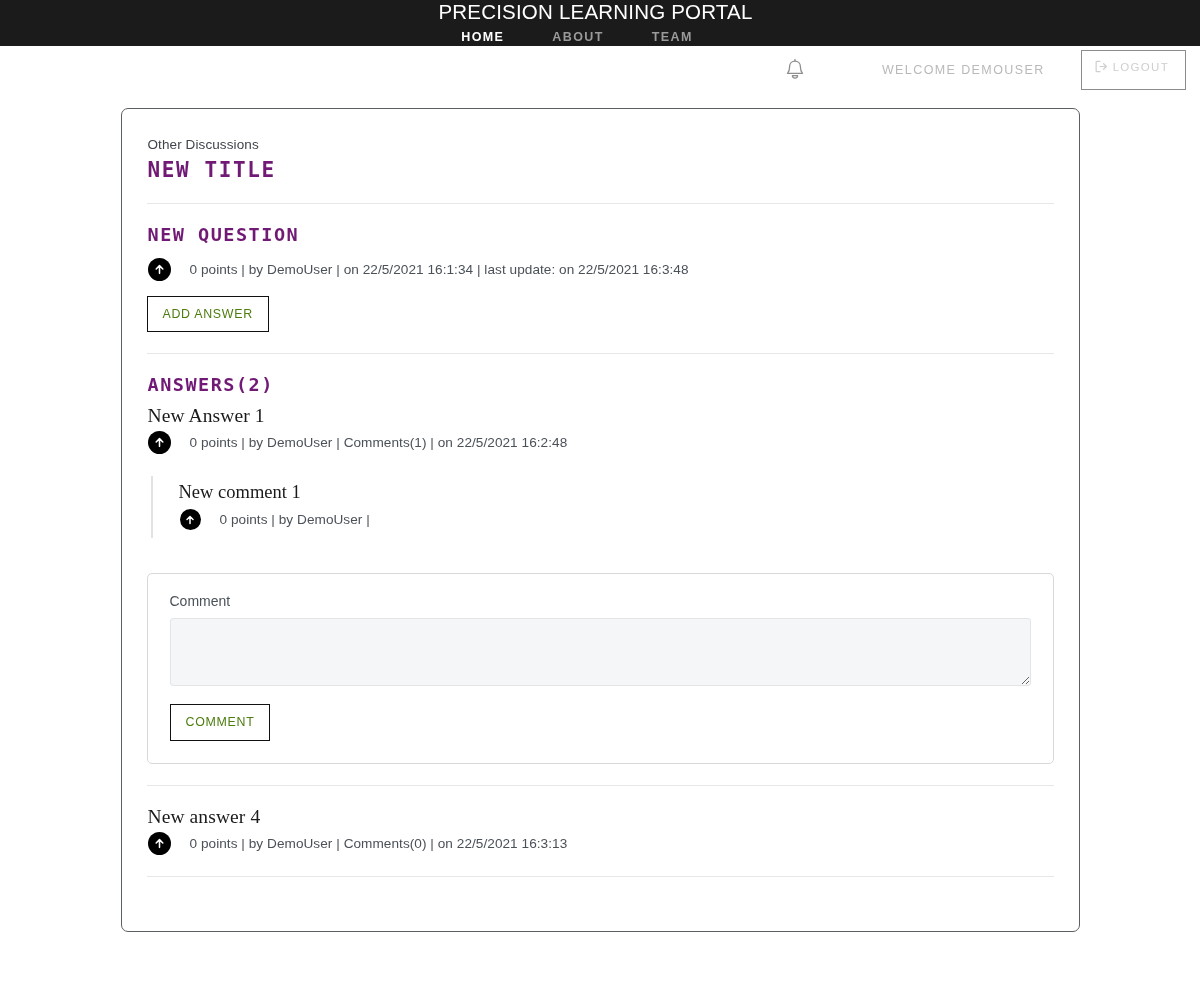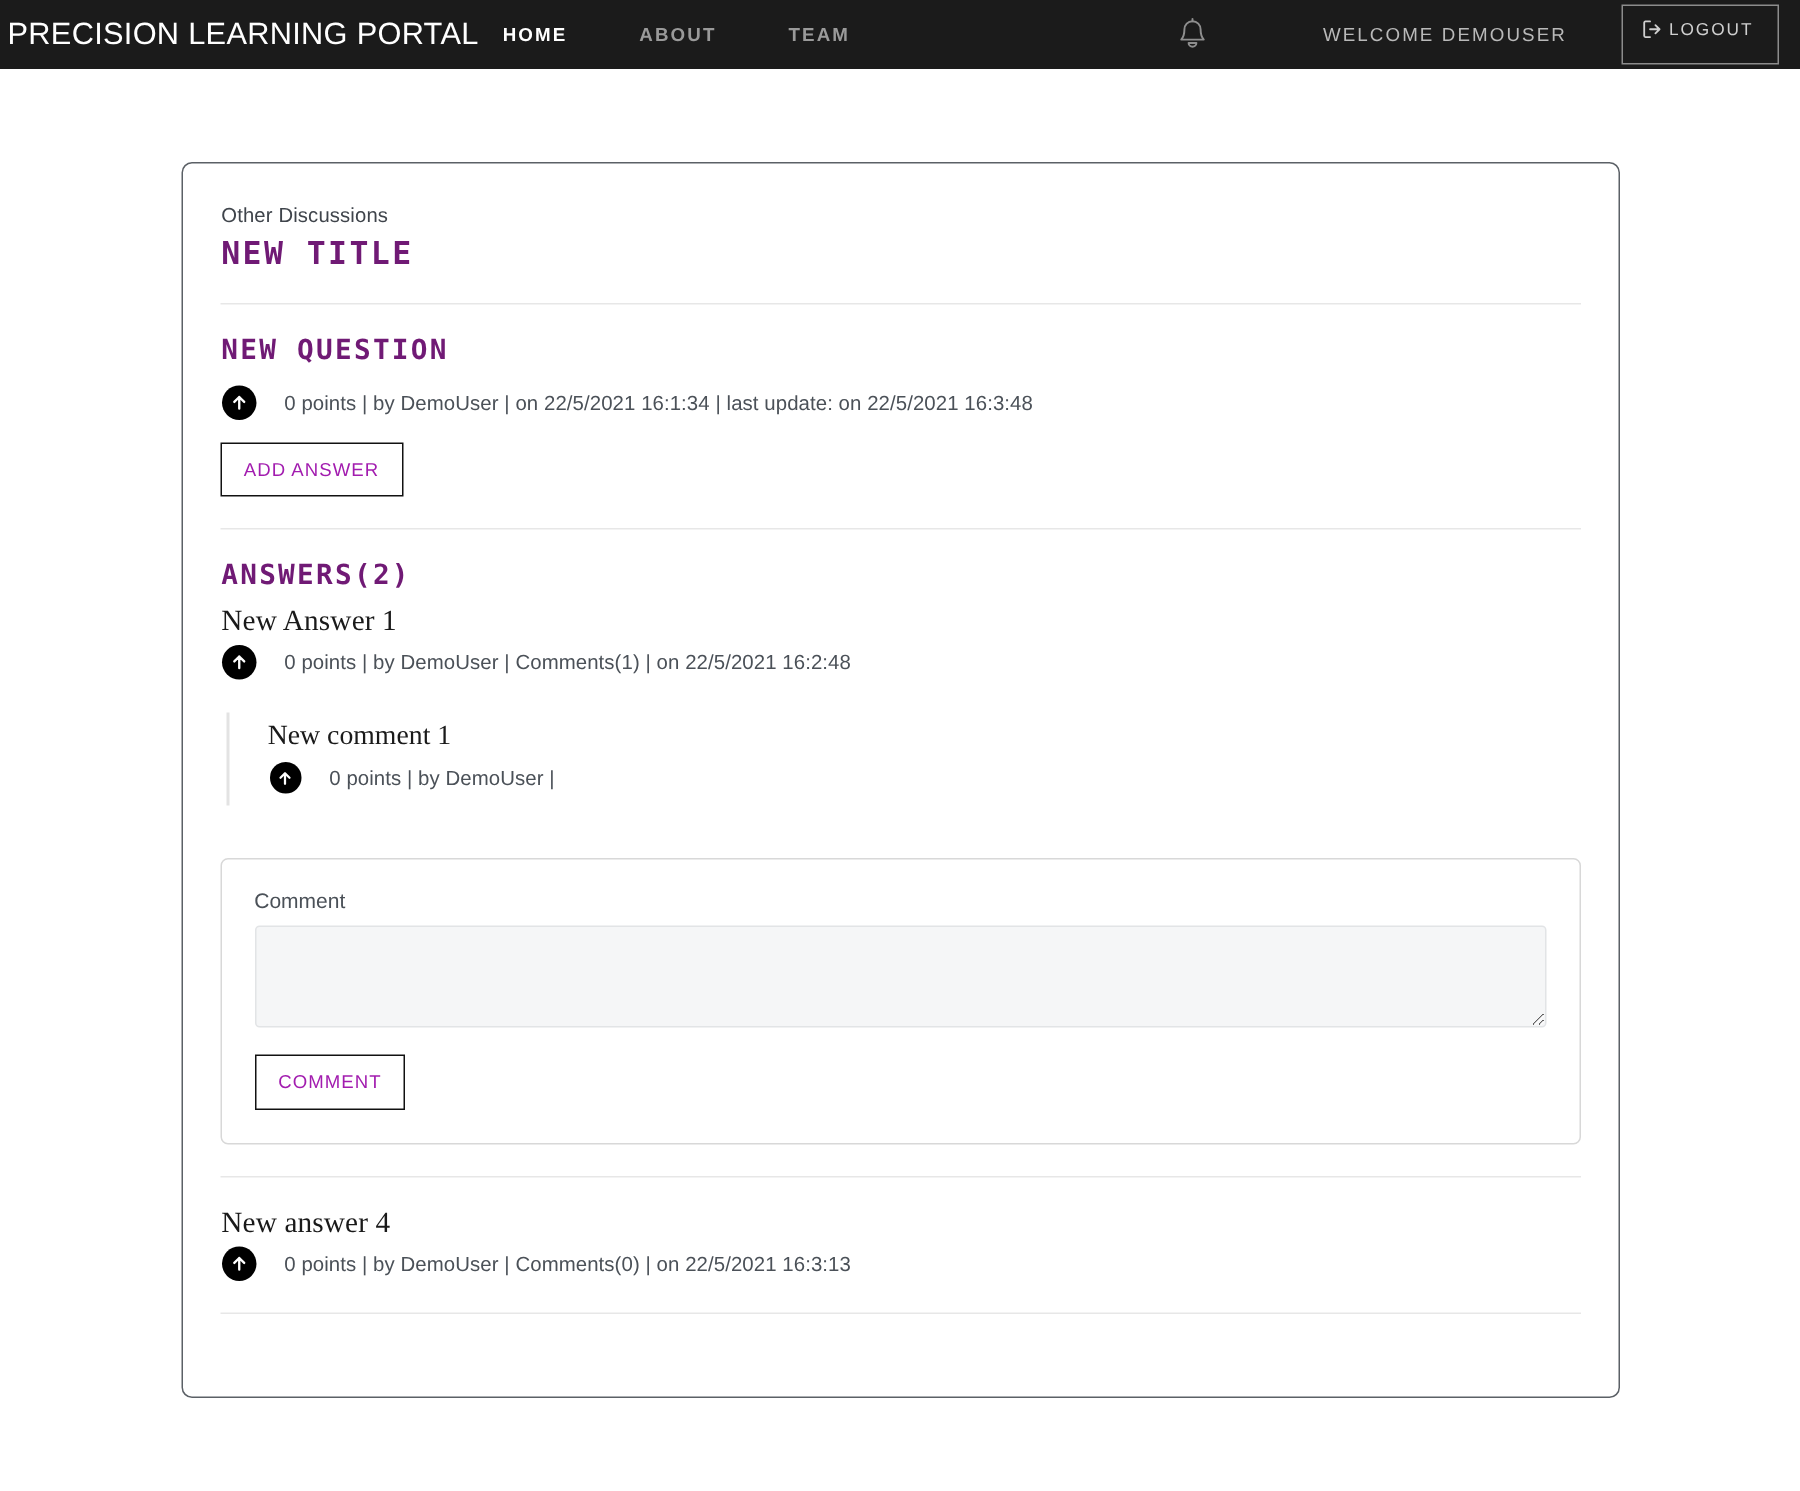--- a/index.html
+++ b/index.html
@@ -12,20 +12,21 @@
   }
 
   
   .navbar {
     height: 46px;
     background: #1b1b1b;
     display: flex;
     align-items: center;
     padding: 0 14px 0 0;
     position: relative;
+    flex-direction: column;
   }
   .brand {
     color: #ffffff;
     font-size: 20.5px;
     letter-spacing: 0.2px;
     padding-left: 5px;
     white-space: nowrap;
     font-weight: 400;
   }
   .nav-links {
@@ -149,21 +150,21 @@
     color: #4b5158;
     letter-spacing: 0.05px;
     white-space: nowrap;
   }
 
   
   .outline-btn {
     display: inline-block;
     border: 1.6px solid #111111;
     background: #ffffff;
-    color: #a21caf;
+    color: #4d7c0f;
     font-family: "Liberation Sans", sans-serif;
     font-size: 12.4px;
     letter-spacing: 0.7px;
     padding: 11px 15px;
     margin-top: 15px;
     cursor: pointer;
     line-height: 1;
   }
 
   

